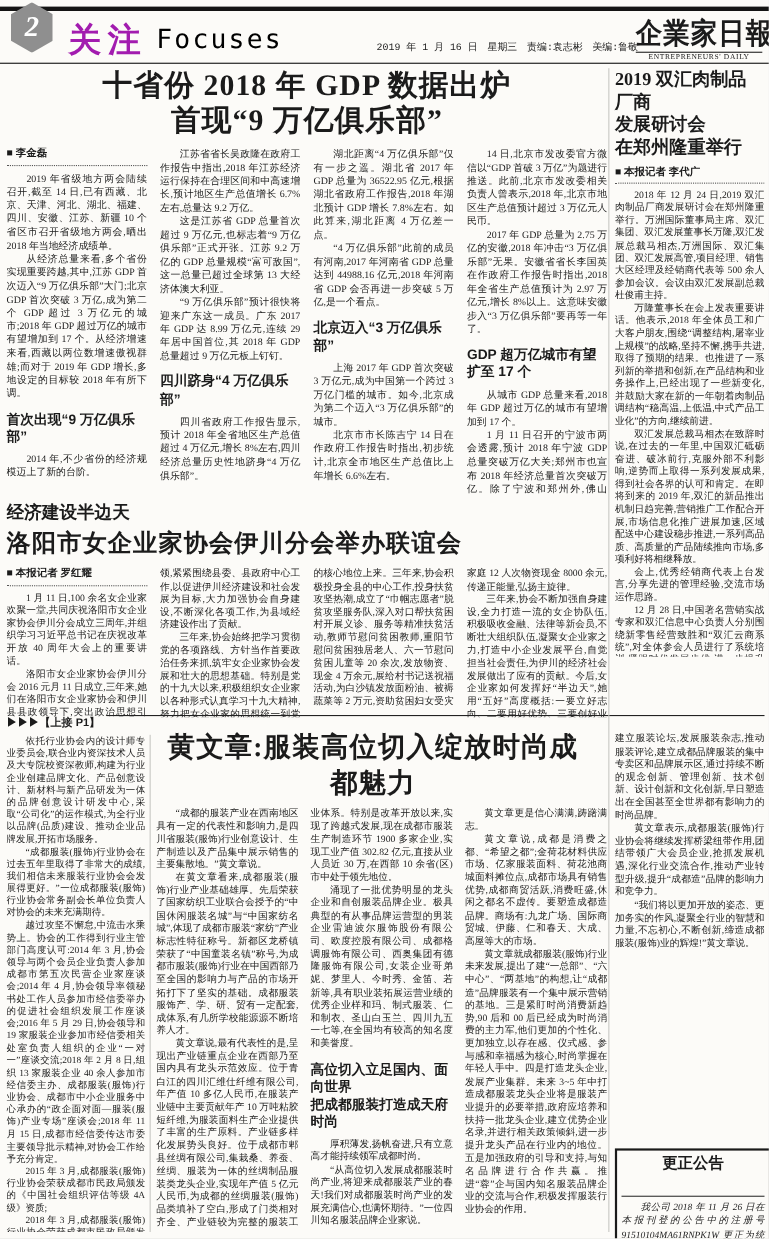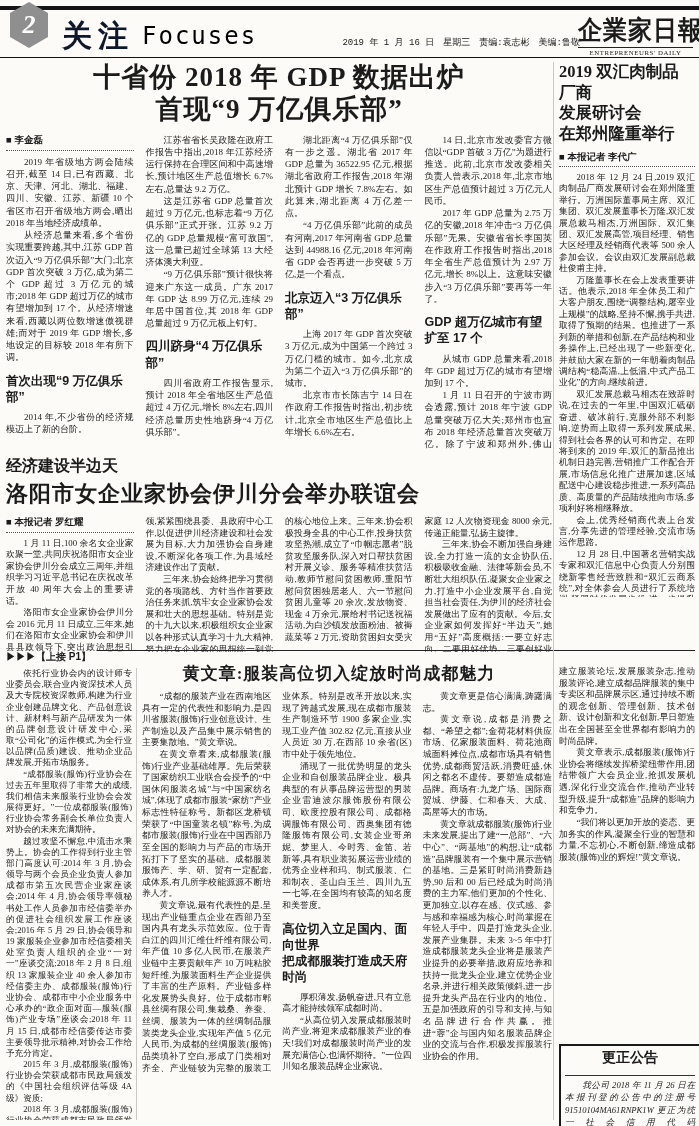--- a/index.html
+++ b/index.html
@@ -5,21 +5,21 @@
   html,body{margin:0;padding:0;background:#e8e8e6;}
   .page{position:relative;width:699px;height:1126px;background:#fcfbf8;overflow:hidden;
         font-family:"Liberation Serif","DejaVu Serif",serif;color:#1b1b1b;}
   
   .topbar{position:absolute;left:0;top:6px;width:699px;height:4px;background:#141414;}
   .badge{position:absolute;left:10px;top:2px;width:38px;height:46px;background:#8f8f8f;
          clip-path:polygon(50% 0,100% 24%,100% 76%,50% 100%,0 76%,0 24%);
          display:flex;align-items:center;justify-content:center;}
   .badge span{color:#fff;font-weight:900;font-size:26px;font-style:italic;font-family:"Liberation Serif",serif;}
   .section-cn{position:absolute;left:62px;top:16px;font-family:"Liberation Sans",sans-serif;
-              font-weight:900;font-size:30px;letter-spacing:6px;color:#0f172a;text-align:center;}
+              font-weight:900;font-size:30px;letter-spacing:6px;color:#a21caf;text-align:center;}
   .section-en{position:absolute;left:142px;top:22px;font-family:"DejaVu Sans Mono",monospace;
               font-size:24px;color:#000000;letter-spacing:2px;}
   .dateline{position:absolute;left:300px;top:36px;width:280px;text-align:right;font-size:9px;color:#222;
             font-family:Liberation Mono, monospace;}
   .logo{position:absolute;right:6px;top:14px;width:115px;text-align:center;}
   .logo-cn{font-weight:900;font-size:24px;letter-spacing:1px;white-space:nowrap;
            font-family:"Liberation Serif",serif;transform:scaleY(1.1);}
   .logo-en{display:block;font-size:6.8px;letter-spacing:.6px;border-top:1px solid #222;
            padding-top:1px;margin-top:1px;font-family:"Liberation Serif",serif;}
   .header-rule{position:absolute;left:0;top:57px;width:699px;height:1px;background:#111;}
@@ -42,32 +42,32 @@
                letter-spacing:1px;margin:2px 0 7px 0;}
   .ly-cols{height:146px;column-count:4;column-gap:12px;font-size:8.8px;line-height:1.32;overflow:hidden;}
   
   .jump-row{position:absolute;left:6px;top:650px;width:689px;display:flex;align-items:flex-start;}
   .jump-marker{font-family:"Liberation Sans",sans-serif;font-weight:bold;font-size:10px;white-space:nowrap;}
   .jump-row .rule{flex:1;height:1px;background:#222;margin-left:6px;}
   .jump{position:absolute;left:6px;top:668px;width:126px;height:452px;overflow:hidden;
         font-size:8.6px;line-height:1.3;}
   .vrule-jump{position:absolute;left:136px;top:668px;width:1px;height:452px;background:#c8c8c4;}
   .huang{position:absolute;left:142px;top:662px;width:410px;}
-  .huang-headline{font-weight:900;font-size:17px;text-align:center;letter-spacing:1px;margin:0 16px 6px 0;}
+  .huang-headline{font-weight:900;font-size:25px;text-align:center;letter-spacing:1px;margin:0 16px 6px 0;}
   .huang-cols{height:424px;column-count:3;column-gap:11px;font-size:8.8px;line-height:1.32;overflow:hidden;}
   
   .vrule-right{position:absolute;left:553px;top:62px;width:1px;height:1058px;background:#c8c8c4;}
   .rightcol{position:absolute;left:559px;top:62px;width:136px;height:1060px;}
   .sh-headline{font-weight:900;font-size:16.5px;line-height:1.25;white-space:pre-line;margin:0 0 6px 0;}
   .sh-body{height:446px;overflow:hidden;font-size:8.8px;line-height:1.3;}
   .huang-col4{position:absolute;left:0;top:604px;width:136px;height:370px;overflow:hidden;
               font-size:8.8px;line-height:1.32;}
   .notice{position:absolute;left:0;top:982px;width:130px;border:2px solid #1a1a1a;padding:3px 4px 4px 4px;background:#fcfbf8;}
   .notice-title{font-family:"Liberation Sans",sans-serif;font-weight:900;font-size:14px;text-align:center;
-                border-bottom:1px solid #333;padding-bottom:8px;margin-bottom:3px;}
+                border-bottom:1px solid #333;padding-bottom:20px;margin-bottom:3px;}
   .notice-body{font-size:8.6px;line-height:1.45;font-style:italic;text-align:justify;text-indent:2em;margin:0;}
 </style>
 </head>
 <body>
 
 <div class="page">
 
   <div class="topbar"></div>
   <div class="badge">
     <span>2</span>

